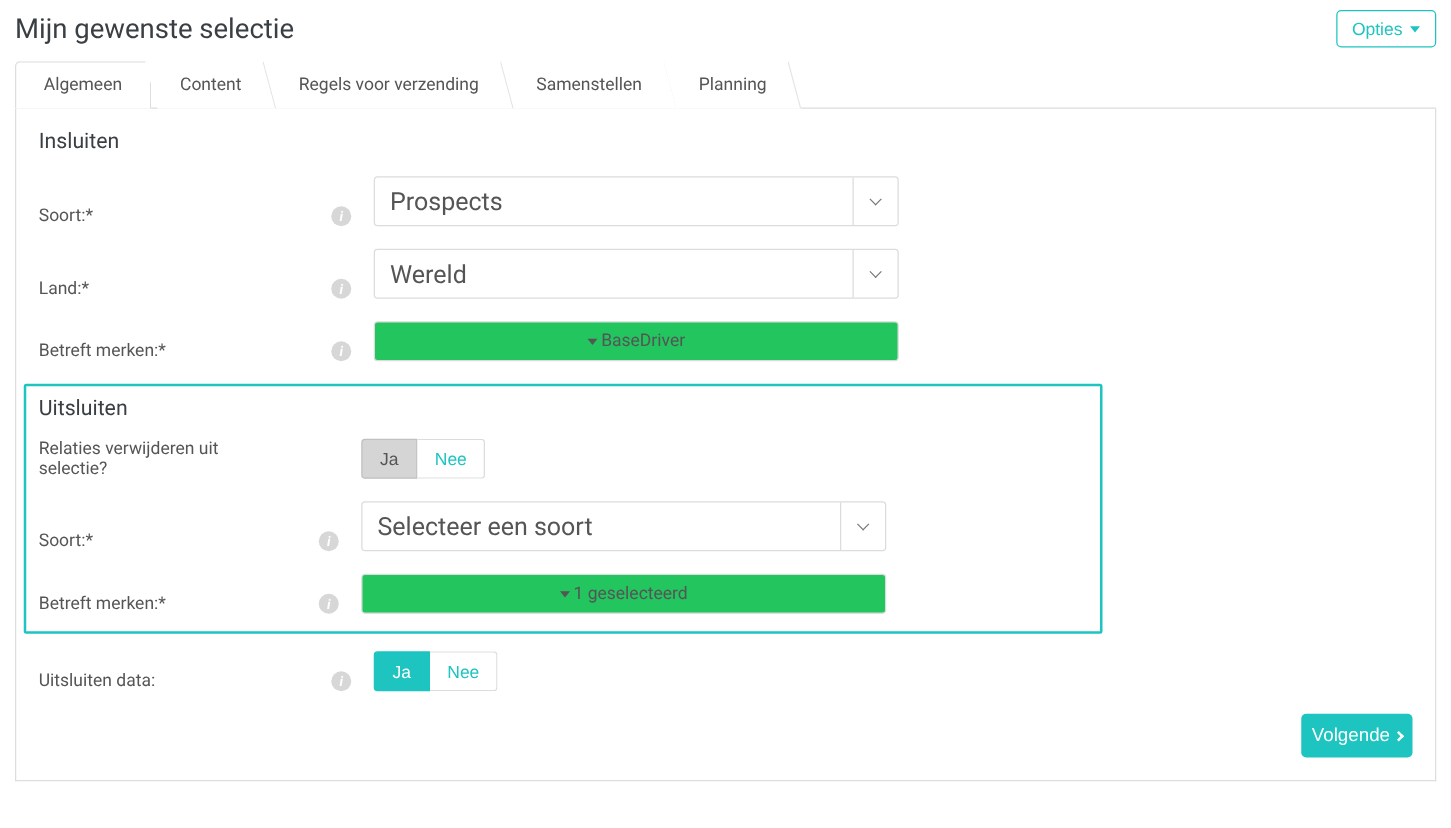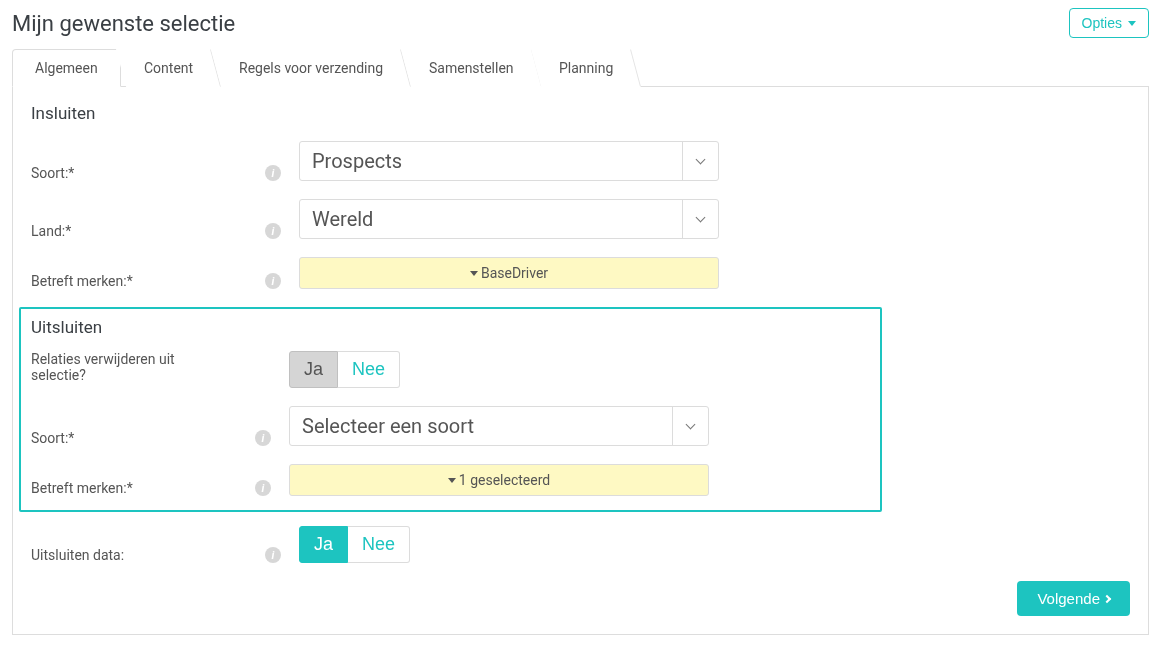--- a/index.html
+++ b/index.html
@@ -133,21 +133,21 @@
       margin: -7px -12px -7px 0;
       padding: 7px 0;
     }
     .multiselect {
       width: 420px;
       border: 1px solid #dcdcdc;
       border-radius: 3px;
       padding: 7px 12px;
       text-align: center;
       color: #555;
-      background: #fef9c3;
+      background: #22c55e;
       cursor: pointer;
       display: flex;
       justify-content: center;
       align-items: center;
       gap: 3px;
     }
     .small-caret {
       display: inline-block;
       width: 0; height: 0;
       border-left: 4px solid transparent;
@@ -162,21 +162,21 @@
       margin-left: -12px;
       width: 863px;
     }
     .highlight-box .label-col { width: 258px; }
     .btn-group {
       display: flex;
     }
     .btn-toggle {
       border: 1px solid #dcdcdc;
       padding: 7px 14px;
-      font-size: 18px;
+      font-size: 14px;
       cursor: pointer;
       background: #fff;
       color: #1dc4c0;
     }
     .btn-toggle:first-child { border-radius: 3px 0 0 3px; }
     .btn-toggle:last-child { border-radius: 0 3px 3px 0; border-left: none; }
     .btn-toggle.active-grey {
       background: #d5d5d5;
       border-color: #c0c0c0;
       color: #555;
@@ -189,21 +189,21 @@
     .footer-row {
       display: flex;
       justify-content: flex-end;
       margin-top: 12px;
     }
     .next-btn {
       background: #1dc4c0;
       color: #fff;
       border: none;
       border-radius: 4px;
-      padding: 9px 20px;
+      padding: 9px 8px;
       font-size: 15px;
       cursor: pointer;
       display: flex;
       align-items: center;
       gap: 4px;
     }
     .chev-right {
       display: inline-block;
       width: 6px; height: 6px;
       border-top: 2px solid #fff;

